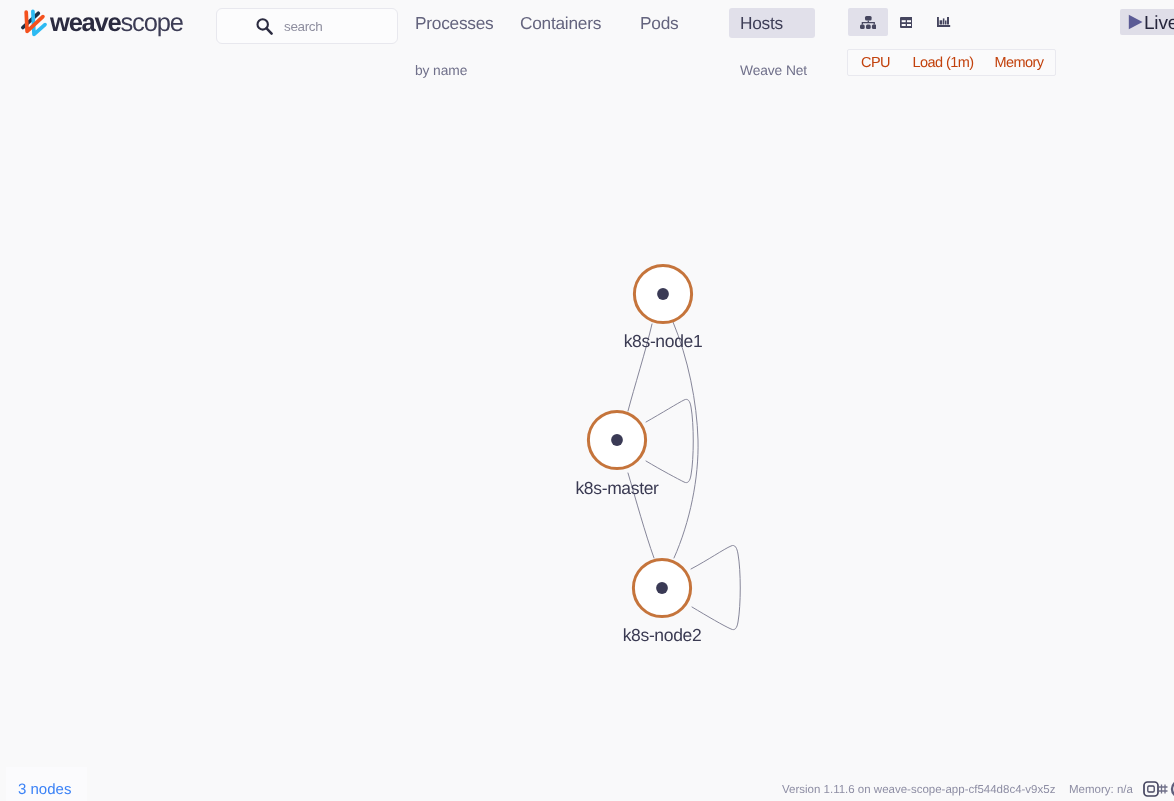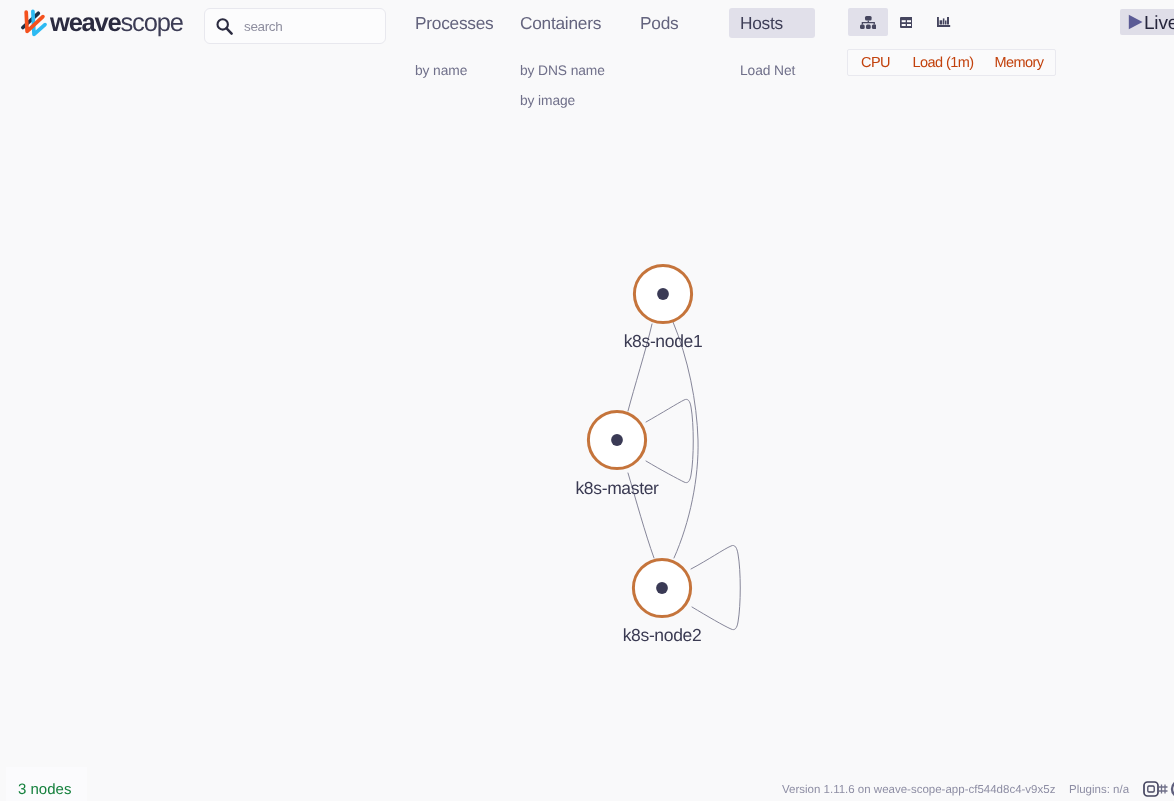--- a/index.html
+++ b/index.html
@@ -16,23 +16,23 @@
 
   
   .header{position:absolute;left:0;top:0;width:1174px;height:110px;}
 
   .logo{position:absolute;left:20px;top:8px;display:flex;align-items:center;}
   .logo-mark{width:30px;height:34px;margin-top:1px;}
   .logo-text{font-size:25.5px;letter-spacing:-1.2px;margin-left:0px;line-height:1;position:relative;top:-2px;}
   .logo-text .b{font-weight:bold;color:#2b2b40;}
   .logo-text .l{font-weight:400;color:#3c3c55;}
 
-  .searchbox{position:absolute;left:204px;top:8px;width:182px;height:36px;
+  .searchbox{position:absolute;left:216px;top:8px;width:182px;height:36px;
     background:#fcfcfd;border:1px solid #e8e8ee;border-radius:6px;
-    box-sizing:border-box;display:flex;align-items:center;}
+    box-sizing:border-box;display:flex;align-items:center;padding-left:28px;}
   .searchbox svg{margin-left:11px;flex:none;}
   .search-input{border:none;outline:none;background:transparent;margin-left:11px;
     font-family:"Liberation Sans",sans-serif;font-size:13.5px;letter-spacing:-0.35px;color:#8a8aa0;width:125px;
     padding:0;}
   .search-input::placeholder{color:#8e8e9f;opacity:1;}
 
   .topologies{position:absolute;left:404px;top:8px;display:flex;}
   .topo{}
   .topo:nth-child(1){width:105px;}
   .topo:nth-child(2){width:120px;}
@@ -68,21 +68,21 @@
   .pausebtn .tri{margin-right:1px;display:block;}
   .pausebtn .plabel{font-size:19px;color:#26263c;line-height:26px;position:relative;top:2px;white-space:nowrap;
     letter-spacing:-0.2px;}
 
   
   .graph{position:absolute;left:0;top:0;width:1174px;height:801px;}
 
   
   .statusbar{position:absolute;left:6px;top:767px;width:81px;height:34px;
     background:#fbfbfd;}
-  .nodecount{position:absolute;left:12px;top:15px;font-size:15px;color:#15803d;
+  .nodecount{position:absolute;left:12px;top:15px;font-size:15px;color:#3b82f6;
     line-height:16px;}
   .footright{position:absolute;left:0;top:0;width:1174px;height:801px;
     pointer-events:none;}
   .fr-item{position:absolute;font-size:11.5px;color:#8e8ea4;white-space:nowrap;
     line-height:14px;}
   #fr-version{left:782px;top:783px;text-align:right;}
   #fr-plugins{left:1069px;top:783px;}
   #fr-overlap{left:1119px;top:812px;color:#b91c1c;font-size:13px;}
   .fr-icons{position:absolute;left:1143px;top:779px;}
 </style>
@@ -106,25 +106,25 @@
     <div class="searchbox">
       <svg width="17" height="17" viewBox="0 0 17 17">
         <circle cx="6.7" cy="6.4" r="5.2" fill="none" stroke="#2b2b40" stroke-width="2.1"></circle>
         <path d="M10.6 10.4 L15.6 15.6" stroke="#2b2b40" stroke-width="2.5" stroke-linecap="round"></path>
       </svg>
       <input class="search-input" type="text" placeholder="search" style="">
     </div>
 
     <div class="topologies">
         <div class="topo"><div class="topo-main">Processes</div><div class="topo-subs"><div class="topo-sub">by name</div></div></div>
-        <div class="topo"><div class="topo-main">Containers</div><div class="topo-subs"><div class="topo-sub">by DNS name</div><div class="topo-sub">by image</div></div></div>
+        <div class="topo"><div class="topo-main">Containers</div></div>
         <div class="topo"><div class="topo-main">Pods</div></div>
         <div class="topo sel">
           <div class="topo-main">Hosts</div>
-          <div class="topo-subs"><div class="topo-sub">Load Net</div></div>
+          <div class="topo-subs"><div class="topo-sub">Weave Net</div></div>
         </div>
       </div>
 
     <div class="viewmodes">
         <div class="vm sel">
           <svg width="16.6" height="13" viewBox="0 0 16.6 13">
             <rect x="5" y="0" width="6.6" height="4.5" rx="1.5" fill="#46465f"></rect>
             <rect x="0" y="8.5" width="4.7" height="4.5" rx="1.5" fill="#46465f"></rect>
             <rect x="6" y="8.5" width="4.7" height="4.5" rx="1.5" fill="#46465f"></rect>
             <rect x="11.9" y="8.5" width="4.7" height="4.5" rx="1.5" fill="#46465f"></rect>
@@ -187,21 +187,21 @@
         <text x="662" y="641" text-anchor="middle" font-family="Liberation Sans, sans-serif" font-size="17.5" letter-spacing="-0.35" fill="#3a3a52">k8s-node2</text>
       </g>
     </svg>
 
   <div class="statusbar">
     <div class="nodecount">3 nodes</div>
   </div>
 
   <div class="footright">
     <span class="fr-item" id="fr-version">Version 1.11.6 on weave-scope-app-cf544d8c4-v9x5z</span>
-    <span class="fr-item" id="fr-plugins">Plugins: n/a</span>
+    <span class="fr-item" id="fr-plugins">Memory: n/a</span>
     <span class="fr-item" id="fr-overlap">basic</span>
     <span class="fr-icons">
       <svg width="40" height="20" viewBox="0 0 40 20">
         <rect x="1" y="3" width="14" height="14" rx="3.5" fill="none" stroke="#464660" stroke-width="1.7"></rect>
         <rect x="4.8" y="7" width="6.4" height="6" rx="1.2" fill="none" stroke="#464660" stroke-width="1.3"></rect>
         <path d="M16 8 L24.5 8 M16 12 L24.5 12 M18.5 5.5 L18.5 14.5 M22 5.5 L22 14.5" stroke="#6f6f88" stroke-width="1.3" fill="none"></path>
         <circle cx="37" cy="10" r="8" fill="none" stroke="#5e5e7c" stroke-width="2.4"></circle>
       </svg>
     </span>
   </div>

